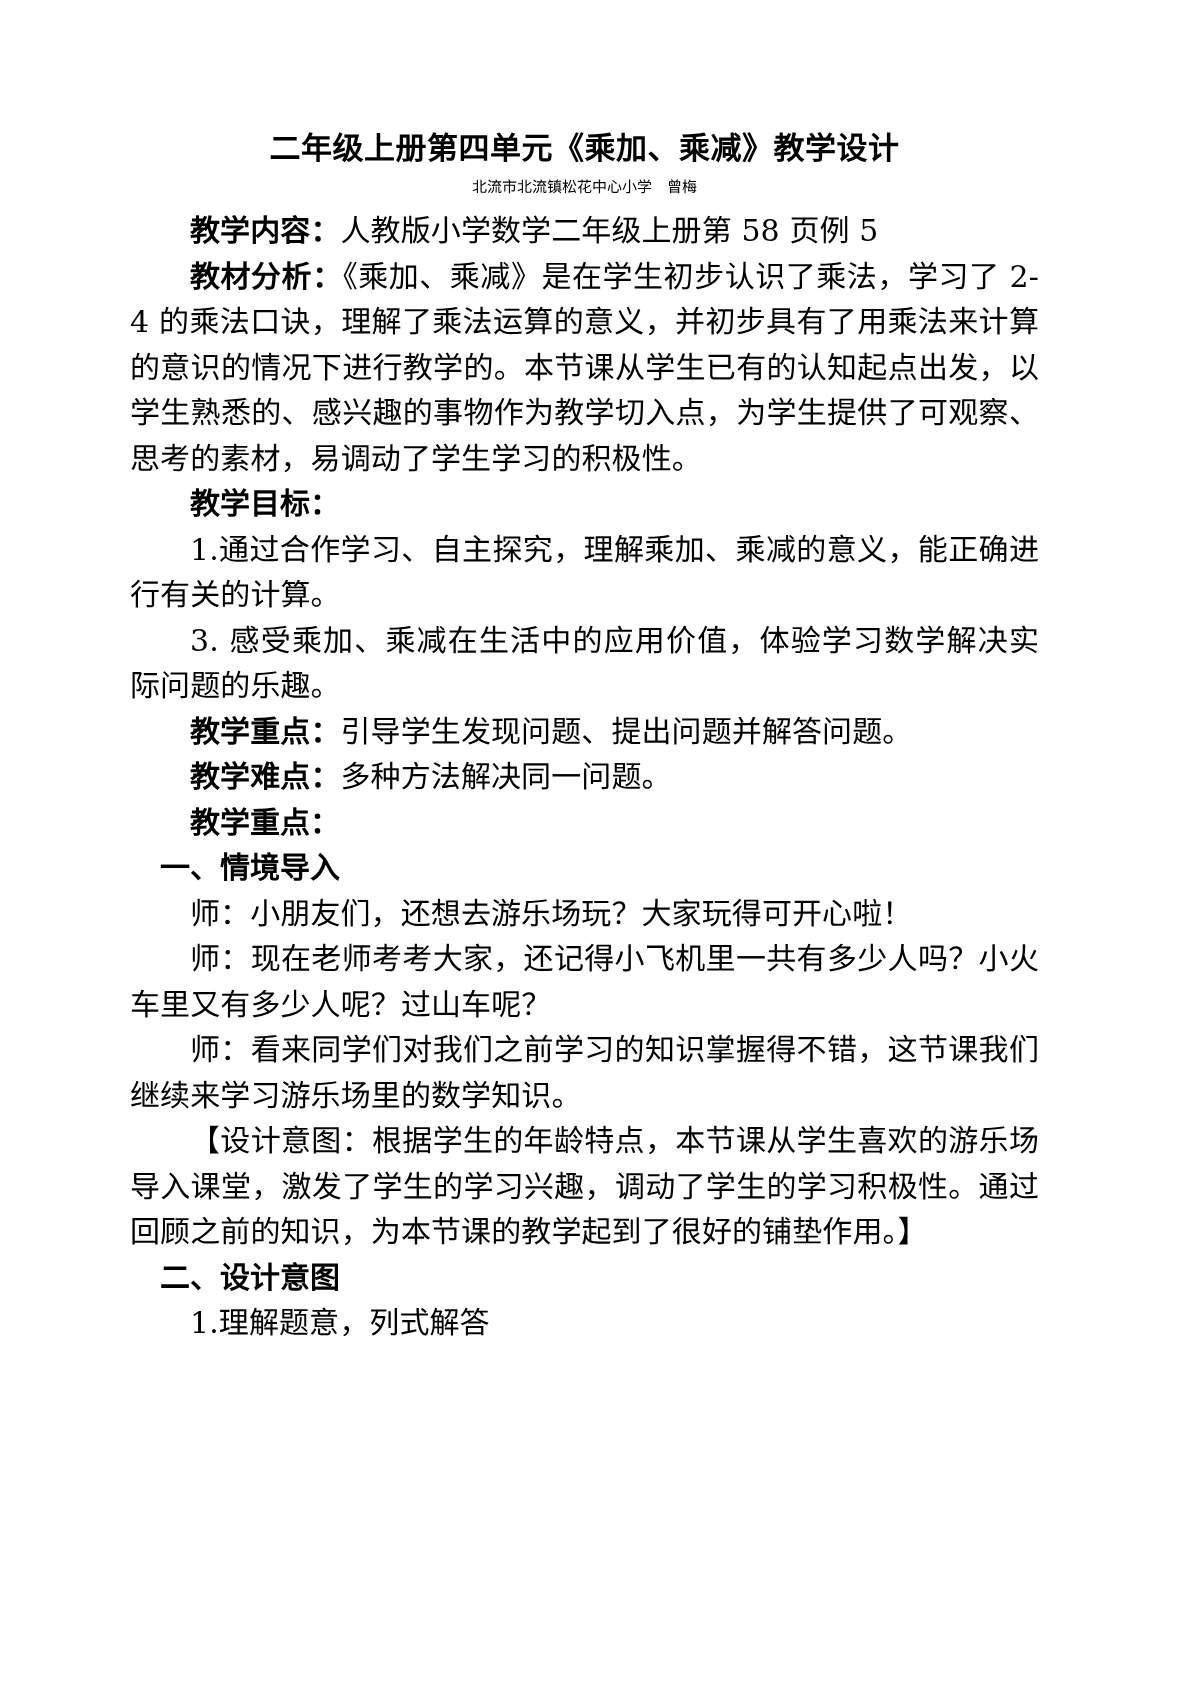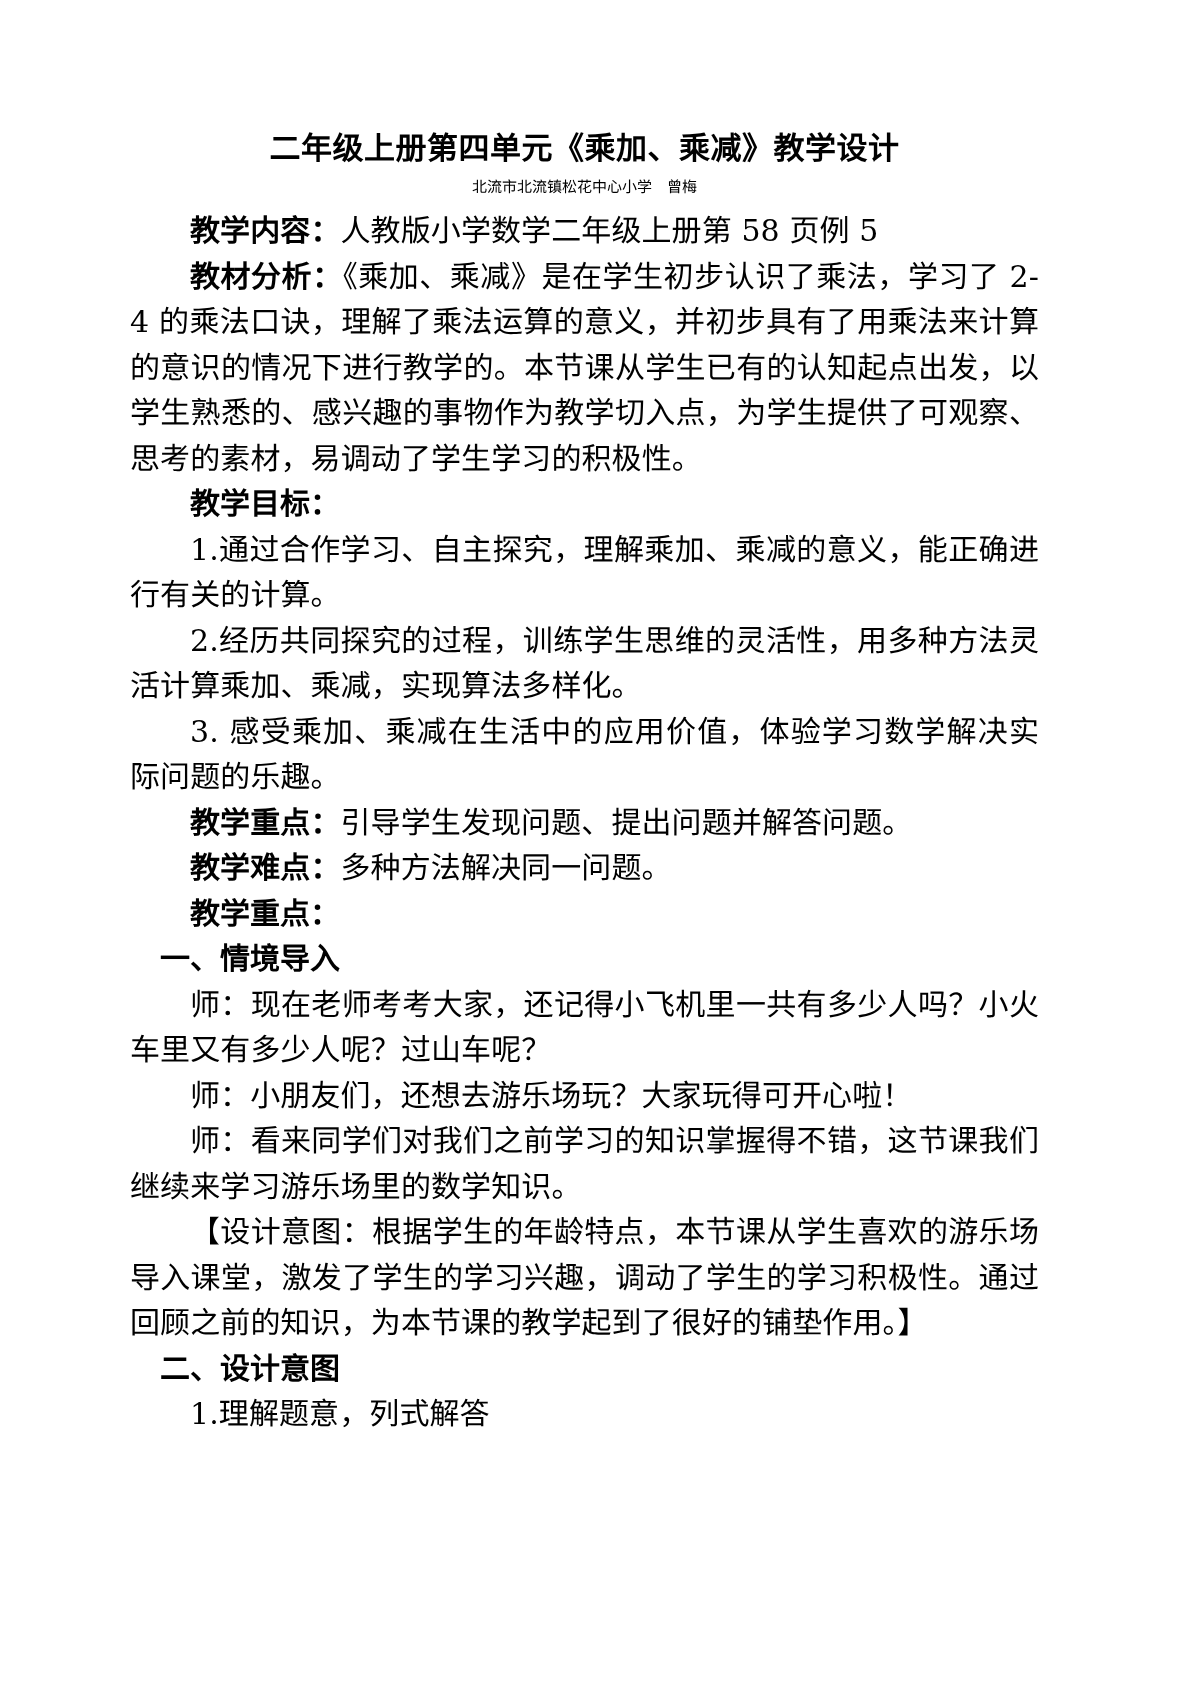--- a/index.html
+++ b/index.html
@@ -79,37 +79,36 @@
     <span class="lbl">教学内容：</span><span>人教版小学数学二年级上册第 58 页例 5</span>
   </p>
 
   <p class="para">
     <span class="lbl">教材分析：</span><span>《乘加、乘减》是在学生初步认识了乘法，学习了 2-4 的乘法口诀，理解了乘法运算的意义，并初步具有了用乘法来计算的意识的情况下进行教学的。本节课从学生已有的认知起点出发，以学生熟悉的、感兴趣的事物作为教学切入点，为学生提供了可观察、思考的素材，易调动了学生学习的积极性。</span>
   </p>
 
   <p class="heading">教学目标：</p>
 
   <p class="para nowrap-sp">1.通过合作学习、自主探究，理解乘加、乘减的意义，能正确进行有关的计算。</p>
-  <p class="para nowrap-sp">2.经历共同探究的过程，训练学生思维的灵活性，用多种方法灵活计算乘加、乘减，实现算法多样化。</p>
   <p class="para nowrap-sp">3. 感受乘加、乘减在生活中的应用价值，体验学习数学解决实际问题的乐趣。</p>
 
   <p class="para">
     <span class="lbl">教学重点：</span><span>引导学生发现问题、提出问题并解答问题。</span>
   </p>
 
   <p class="para">
     <span class="lbl">教学难点：</span><span>多种方法解决同一问题。</span>
   </p>
 
   <p class="heading">教学重点：</p>
 
   <p class="heading sec">一、情境导入</p>
 
+  <p class="para">师：小朋友们，还想去游乐场玩？大家玩得可开心啦！</p>
   <p class="para">师：现在老师考考大家，还记得小飞机里一共有多少人吗？小火车里又有多少人呢？过山车呢？</p>
-  <p class="para">师：小朋友们，还想去游乐场玩？大家玩得可开心啦！</p>
   <p class="para">师：看来同学们对我们之前学习的知识掌握得不错，这节课我们继续来学习游乐场里的数学知识。</p>
 
   <p class="para">【设计意图：根据学生的年龄特点，本节课从学生喜欢的游乐场导入课堂，激发了学生的学习兴趣，调动了学生的学习积极性。通过回顾之前的知识，为本节课的教学起到了很好的铺垫作用。】</p>
 
   <p class="heading sec">二、设计意图</p>
 
   <p class="para nowrap-sp">1.理解题意，列式解答</p>
 
 </div>
 

